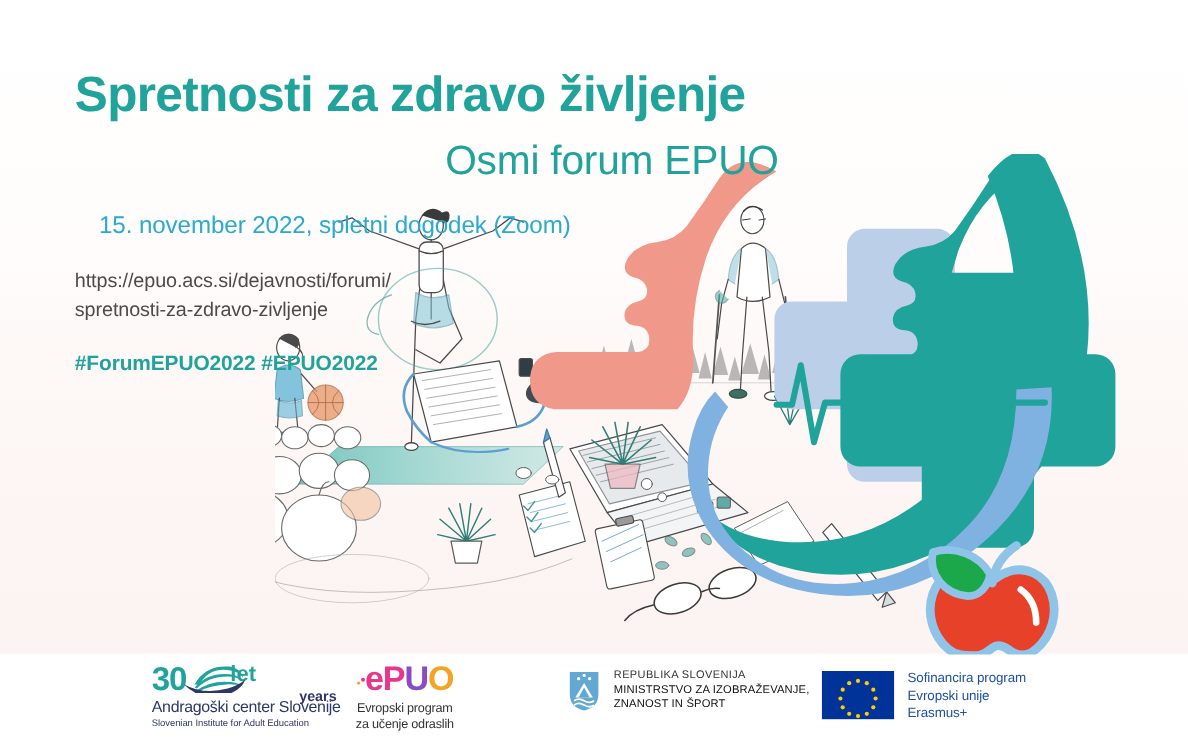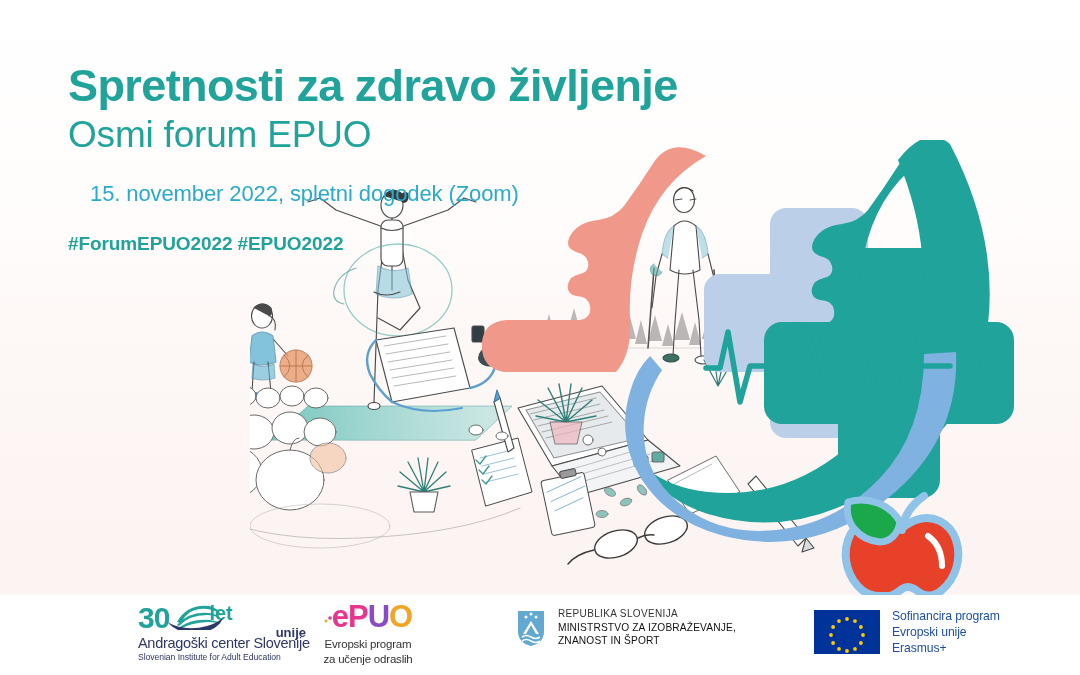--- a/index.html
+++ b/index.html
@@ -39,26 +39,27 @@
   .title-main {
     font-size:45px;
     font-weight:700;
     letter-spacing:-0.6px;
     line-height:1.08;
     color:#1FA39A;
     white-space:nowrap;
   }
 
   .title-sub {
-    margin-top:3px;
+    margin-top:14px;
     font-size:37px;
     font-weight:400;
     letter-spacing:-0.2px;
     line-height:1.12;
     color:#1FA39A;
+    text-align:right;
   }
 
   .event-date {
     margin-top:26px;
     font-size:22px;
     font-weight:400;
     color:#29AACF;
     letter-spacing:-0.1px;
     margin-left:22px;
   }
@@ -156,21 +157,21 @@
     font-size:10px; color:#333333; letter-spacing:0.35px;
     line-height:1.35; font-weight:400;
   }
   .mz-name {
     font-size:10.2px; color:#111111; letter-spacing:0.15px;
     line-height:1.35; font-weight:400;
   }
   .mz-name span { display:block; }
 
   
-  .logo-eu { left:814px; top:13px; }
+  .logo-eu { left:747px; top:13px; }
   .eu-text { margin-left:12px; }
   .eu-line {
     font-size:12.2px; color:#1F4FA3; line-height:1.32;
     font-weight:400; letter-spacing:-0.1px;
   }
   .eu-line span { display:block; }
 </style>
 </head>
 <body>
 
@@ -413,37 +414,41 @@
         <path d="M112,240 C114,226 122,214 134,206" fill="none" stroke="#8FC4E8" stroke-width="8" stroke-linecap="round"></path>
         <path d="M138,246 q14,10 14,30" fill="none" stroke="#ffffff" stroke-width="6" stroke-linecap="round"></path>
       </g>
     </svg>
   </div>
 
   <div class="text-block">
     <div class="title-main">Spretnosti za zdravo življenje</div>
     <div class="title-sub">Osmi forum EPUO</div>
     <div class="event-date">15. november 2022, spletni dogodek (Zoom)</div>
+    <div class="event-url">
+      <span>https://epuo.acs.si/dejavnosti/forumi/</span>
+      <span>spretnosti-za-zdravo-zivljenje</span>
+    </div>
     <div class="hashtags">#ForumEPUO2022 #EPUO2022</div>
   </div>
 
   <div class="footer">
 
     <div class="logo logo-acs">
       <div style="width:100%;">
         <div class="acs-top">
           <span class="acs-30">30</span>
           <svg width="58" height="30" viewBox="0 0 58 30" style="position:absolute;left:27px;top:1px;">
             <path d="M12,22 q10,-18 32,-16 q10,2 12,10 q-4,-6 -14,-7 q-18,-2 -26,14 z" fill="#1FA39A"></path>
             <path d="M12,25 q12,-14 32,-12 q8,1 12,6 q-6,-4 -14,-4 q-18,0 -28,11 z" fill="#1FA39A"></path>
             <path d="M13,28 q14,-10 32,-8 q8,1 11,4 q-6,-2 -13,-2 q-18,1 -28,7 z" fill="#1FA39A"></path>
             <path d="M2,22 q18,10 40,4 q10,-3 16,-8 q-4,10 -18,14 q-22,6 -38,-10 z" fill="#2D3768"></path>
           </svg>
           <span class="acs-let">let</span>
-          <span class="acs-years">unije</span>
+          <span class="acs-years">years</span>
         </div>
         <div class="acs-name">Andragoški center Slovenije</div>
         <div class="acs-sub">Slovenian Institute for Adult Education</div>
       </div>
     </div>
 
     <div class="logo logo-epuo">
       <div style="width:100%;">
         <div class="epuo-word">
           <svg width="10" height="10" viewBox="0 0 10 10" style="vertical-align:middle;margin-right:-2px;">

